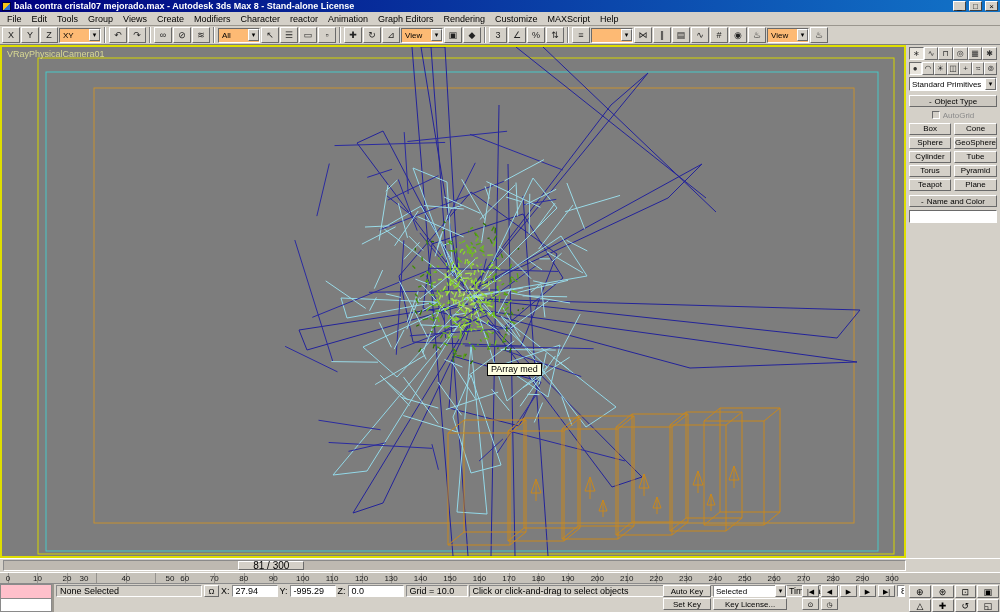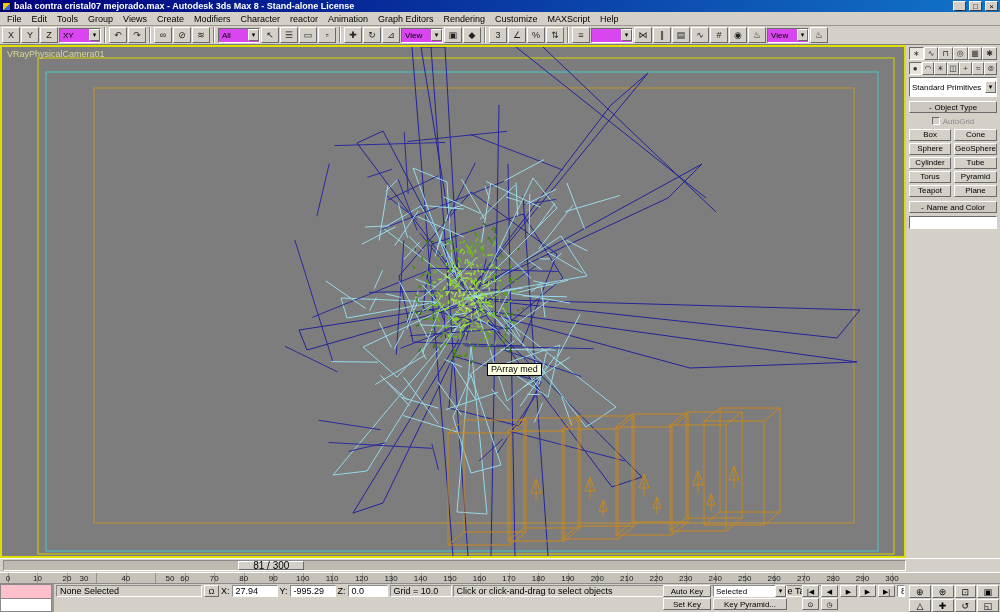--- a/index.html
+++ b/index.html
@@ -13,37 +13,37 @@
   .winbtn { width:13px; height:10px; flex:none; background:#d4d0c8; border:1px solid; border-color:#fff #404040 #404040 #fff; font-size:8px; line-height:7px; text-align:center; color:#000; }
 
   
   .menubar { height:14px; display:flex; align-items:center; background:#d4d0c8; border-bottom:1px solid #9a968e; padding-left:2px; }
   .menu-item { padding:1px 5px; white-space:nowrap; }
 
   
   .toolbar { height:19px; display:flex; align-items:center; background:#d4d0c8; border-bottom:1px solid #808080; padding:0 2px; gap:1px; }
   .tbtn { width:18px; height:16px; flex:none; background:#d4d0c8; border:1px solid; border-color:#fff #6a6a6a #6a6a6a #fff; font-size:9px; line-height:13px; text-align:center; color:#222; padding:0; font-family:inherit; }
   .tsep { width:2px; height:16px; border-left:1px solid #808080; border-right:1px solid #fff; margin:0 2px; flex:none; }
-  .tdd { height:15px; display:flex; align-items:center; border:1px solid; border-color:#6a6a6a #fff #fff #6a6a6a; background:#d946ef; padding-left:3px; flex:none; min-width:42px; }
+  .tdd { height:15px; display:flex; align-items:center; border:1px solid; border-color:#6a6a6a #fff #fff #6a6a6a; background:#fdba74; padding-left:3px; flex:none; min-width:42px; }
   .ddtext { flex:1; font-size:8px; white-space:nowrap; }
   .ddarrow { width:11px; height:12px; flex:none; background:#d4d0c8; border:1px solid; border-color:#fff #6a6a6a #6a6a6a #fff; font-size:7px; line-height:10px; text-align:center; }
 
   
   .main { display:flex; height:513px; }
   .viewport { position:relative; width:906px; height:513px; flex:none; border:2px solid #dede00; background:#7d7d7d; }
   .viewport svg { position:absolute; left:0; top:0; width:902px; height:509px; display:block; }
   .vp-label { position:absolute; left:5px; top:2px; color:#d8d894; font-size:9px; }
   .vp-tooltip { position:absolute; left:485px; top:316px; background:#ffffe1; border:1px solid #000; font-size:9px; line-height:11px; padding:0 3px; white-space:nowrap; }
 
   
   .cmdpanel { flex:1; background:#d4d0c8; padding:2px 3px; }
   .cptabs, .cpcats { display:flex; margin-bottom:2px; }
   .cptab, .cpcat { flex:1; height:13px; text-align:center; font-size:8px; line-height:11px; background:#d4d0c8; border:1px solid; border-color:#fff #6a6a6a #6a6a6a #fff; color:#333; }
   .cptab.active, .cpcat.active { background:#e8e4dc; border-color:#6a6a6a #fff #fff #6a6a6a; }
-  .cpdd { height:20px; display:flex; align-items:center; border:1px solid; border-color:#6a6a6a #fff #fff #6a6a6a; background:#fff; padding-left:2px; margin-top:2px; }
+  .cpdd { height:14px; display:flex; align-items:center; border:1px solid; border-color:#6a6a6a #fff #fff #6a6a6a; background:#fff; padding-left:2px; margin-top:2px; }
   .rollout { position:relative; margin-top:4px; height:12px; background:#ccc8c0; border:1px solid; border-color:#fff #6a6a6a #6a6a6a #fff; display:flex; align-items:center; justify-content:center; gap:3px; font-size:8px; }
   .autogrid { display:flex; align-items:center; justify-content:center; gap:3px; height:12px; color:#8a8a8a; margin:2px 0; font-size:8px; }
   .checkbox { width:8px; height:8px; background:#d4d0c8; border:1px solid; border-color:#6a6a6a #fff #fff #6a6a6a; }
   .cpgrid { display:grid; grid-template-columns:1fr 1fr; gap:2px 3px; }
   .cpbtn { height:12px; font-size:8px; background:#d4d0c8; border:1px solid; border-color:#fff #6a6a6a #6a6a6a #fff; padding:0; line-height:10px; font-family:inherit; }
   .namefield { height:13px; background:#fff; border:1px solid; border-color:#6a6a6a #fff #fff #6a6a6a; margin-top:3px; }
 
   
   .timeslider { height:14px; background:#d4d0c8; padding:1px 3px; border-top:1px solid #fff; }
   .ts-track { position:relative; width:903px; height:11px; border:1px solid; border-color:#8a8a8a #fff #fff #8a8a8a; background:#beb9b1; }
@@ -842,39 +842,39 @@
   </div>
   <div class="sb-center">
     <div class="sb-row">
       <div class="field" style="width:146px">None Selected</div>
       <button class="sb-btn" style="width:15px">Ω</button>
       <span class="xyz" style="margin-left:auto">X:</span>
       <div class="field wfield" style="width:46px">27.94</div>
       <span class="xyz">Y:</span>
       <div class="field wfield" style="width:46px">-995.29</div>
       <span class="xyz">Z:</span>
-      <div class="field wfield" style="width:40px">0.0</div>
+      <div class="field wfield" style="width:56px">0.0</div>
       <div class="field" style="width:62px">Grid = 10.0</div>
     </div>
     <div class="sb-row">
       <div class="field" style="width:296px">Click or click-and-drag to select objects</div>
       <div class="field" style="width:72px;margin-left:auto">Add Time Tag</div>
     </div>
   </div>
   <div class="sb-anim">
     <div class="sb-row">
       <button class="sb-btn" style="width:48px">Auto Key</button>
       <div class="sb-dd" style="width:74px">
         <span class="ddtext">Selected</span>
         <span class="ddarrow">▾</span>
       </div>
     </div>
     <div class="sb-row">
       <button class="sb-btn" style="width:48px">Set Key</button>
-      <button class="sb-btn" style="width:74px">Key Pyramid...</button>
+      <button class="sb-btn" style="width:74px">Key License...</button>
     </div>
   </div>
   <div class="sb-transport">
     <div class="sb-row">
       <button class="sb-btn tpbtn">|◀</button>
         <button class="sb-btn tpbtn">◀</button>
         <button class="sb-btn tpbtn">▶</button>
         <button class="sb-btn tpbtn">▶</button>
         <button class="sb-btn tpbtn">▶|</button>
         <div class="field wfield" style="width:24px">81</div>

